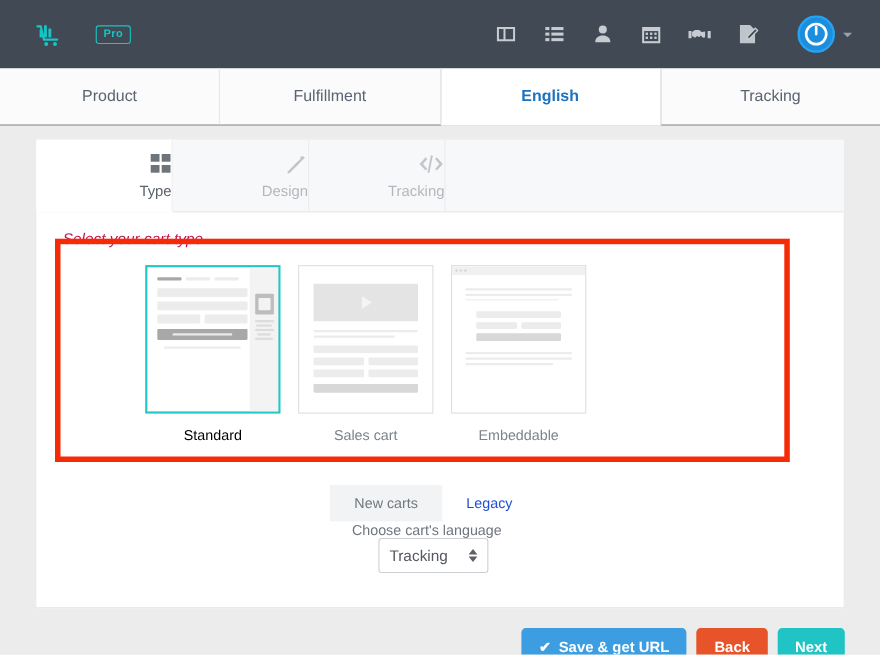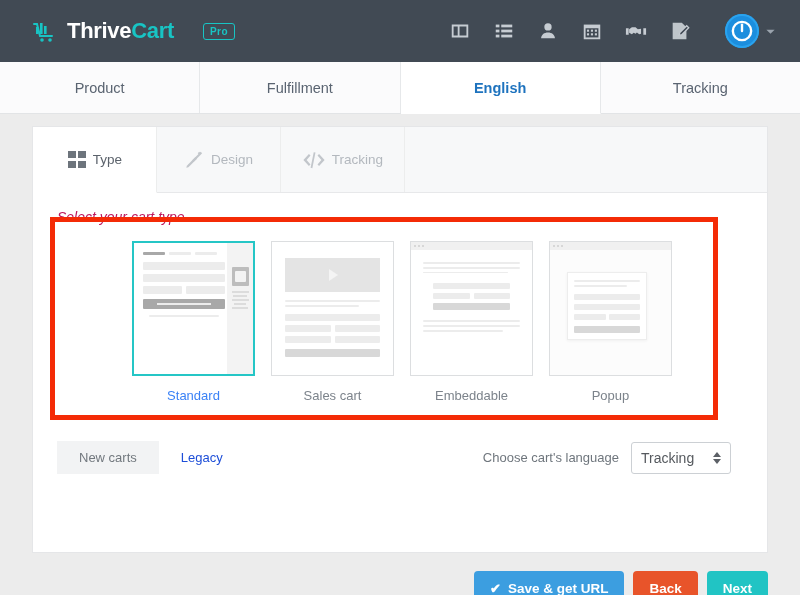--- a/index.html
+++ b/index.html
@@ -56,22 +56,22 @@
   }
 
   
   .panel {
     background: #ffffff; margin: 12px 32px 0 32px;
     border: 1px solid #e5e6e8;
     height: 427px; position: relative;
   }
   .subtabs { display: flex; height: 66px; border-bottom: 1px solid #e7e8ea; background: #f7f8f9; }
   .subtab {
-    width: 124px; display: flex; flex-direction: row;
-    align-items: center; justify-content: center; gap: 6px;
+    width: 124px; display: flex; flex-direction: column;
+    align-items: flex-end; justify-content: center; gap: 6px;
     font-size: 13.5px; color: #b3b8be; cursor: pointer;
     border-right: 1px solid #eceded;
   }
   .subtab.active { background: #ffffff; color: #5b626b; border-bottom: 1px solid #ffffff; margin-bottom: -1px; }
   .subtab .sicon { height: 22px; display: flex; align-items: center; }
   .subtab svg { fill: #c2c6cb; }
   .subtab.active svg { fill: #6d747c; }
   .subtabs-filler { flex: 1; border-bottom: 1px solid transparent; }
 
   
@@ -86,21 +86,21 @@
 
   .cards { display: flex; gap: 16px; padding-left: 75px; }
   .card-col { width: 123px; }
   .card {
     width: 123px; height: 135px; background: #fff;
     border: 1px solid #dcdee0; padding: 7px;
     position: relative; cursor: pointer; overflow: hidden;
   }
   .card.selected { border: 2px solid #25c6c6; }
   .card-label { text-align: center; font-size: 13px; color: #7c838b; margin-top: 12px; }
-  .card-label.selected { color: #3b82f6; }
+  .card-label.selected { color: #000000; }
   .std-left { position: absolute; left: 9px; top: 9px; width: 82px; }
   .std-right { position: absolute; right: 0; top: 0; bottom: 0; width: 26px; background: #f3f3f3; padding: 24px 4px; }
   .bar { background: #ececec; border-radius: 1px; }
   .bar-dark { background: #a8a8a8; }
   .bar-mid { background: #d8d8d8; }
 
   .img-ph { width: 17px; height: 19px; background: #bdbdbd; margin: 0 auto 5px; position: relative; border-radius: 1px; }
   .img-ph::after {
     content:""; position:absolute; left:3px; right:3px; top:4px; bottom:4px;
     background:#f3f3f3; border-radius:1px;
@@ -115,21 +115,21 @@
 
   .popup-modal {
     position: absolute; left: 17px; top: 30px; width: 80px; height: 68px;
     background: #fff; border: 1px solid #ededed; padding: 7px 6px;
     box-shadow: 0 1px 3px rgba(0,0,0,.05);
   }
 
   
   .controls {
     display: flex; align-items: center;
-    padding: 20px 36px 0 24px; margin-top: 18px;
+    padding: 20px 36px 0 24px; margin-top: 18px; flex-direction: column;
   }
   .seg { display: flex; }
   .seg-btn {
     padding: 9px 22px; font-size: 13px; color: #1d4ed8; cursor: pointer; background: transparent;
     border: none; font-family: inherit;
   }
   .seg-btn.active { background: #f2f3f4; color: #72787e; }
   .controls-spacer { flex: 1; }
   .lang-label { font-size: 13px; color: #6f767d; margin-right: 12px; }
   .lang-select {
@@ -164,23 +164,20 @@
     <span class="logo-cart">
       <svg viewBox="0 0 26 26" width="26" height="26">
         <rect x="4" y="9" width="2.6" height="7" fill="#18c4c4"></rect>
         <rect x="8" y="5" width="2.6" height="11" fill="#18c4c4"></rect>
         <rect x="12" y="8" width="2.6" height="8" fill="#18c4c4"></rect>
         <path d="M2 6 L5 6 L8 18 L20 18" stroke="#18c4c4" stroke-width="2" fill="none" stroke-linecap="round"></path>
         <circle cx="10" cy="22" r="1.8" fill="#18c4c4"></circle>
         <circle cx="18" cy="22" r="1.8" fill="#18c4c4"></circle>
       </svg>
     </span>
-    <span class="logo-text">
-      <span class="logo-thrive">Thrive</span><span class="logo-cart-word">Cart</span>
-    </span>
     <span class="pro-badge">Pro</span>
   </div>
 
   <div class="header-spacer"></div>
 
   <div class="header-icons">
     <span>
       <svg class="hicon" viewBox="0 0 24 24">
           <path d="M3 5h18v14H3zM5 7v10h4.5V7zm6.5 0v10H19V7z"></path>
         </svg>
@@ -370,41 +367,20 @@
             </div>
             <div class="bar bar-mid" style="height:7px;margin:0 10px 10px;"></div>
             <div class="bar" style="height:1.8px;margin-bottom:3px;"></div>
             <div class="bar" style="height:1.8px;margin-bottom:3px;"></div>
             <div class="bar" style="height:1.8px;width:82%;"></div>
           </div>
         </div>
         <div class="card-label">Embeddable</div>
       </div>
 
-      <div class="card-col">
-        <div class="card" style="padding:0;background:#fcfcfc;">
-          <div class="browser-bar">
-            <span class="dot"></span>
-              <span class="dot"></span>
-              <span class="dot"></span>
-          </div>
-          <div class="popup-modal">
-            <div class="bar" style="height:1.8px;margin-bottom:3px;"></div>
-            <div class="bar" style="height:1.8px;width:80%;margin-bottom:7px;"></div>
-            <div class="bar" style="height:6px;margin-bottom:4px;"></div>
-            <div class="bar" style="height:6px;margin-bottom:4px;"></div>
-            <div style="display:flex;gap:3px;margin-bottom:6px;">
-              <div class="bar" style="flex:1;height:6px;"></div>
-              <div class="bar" style="flex:1;height:6px;"></div>
-            </div>
-            <div class="bar bar-mid" style="height:7px;"></div>
-          </div>
-        </div>
-        <div class="card-label">Popup</div>
-      </div>
 
     </div>
   </div>
 
   <div class="controls">
     <div class="seg">
       <button class="seg-btn active">New carts</button>
       <button class="seg-btn">Legacy</button>
     </div>
     <div class="controls-spacer"></div>

